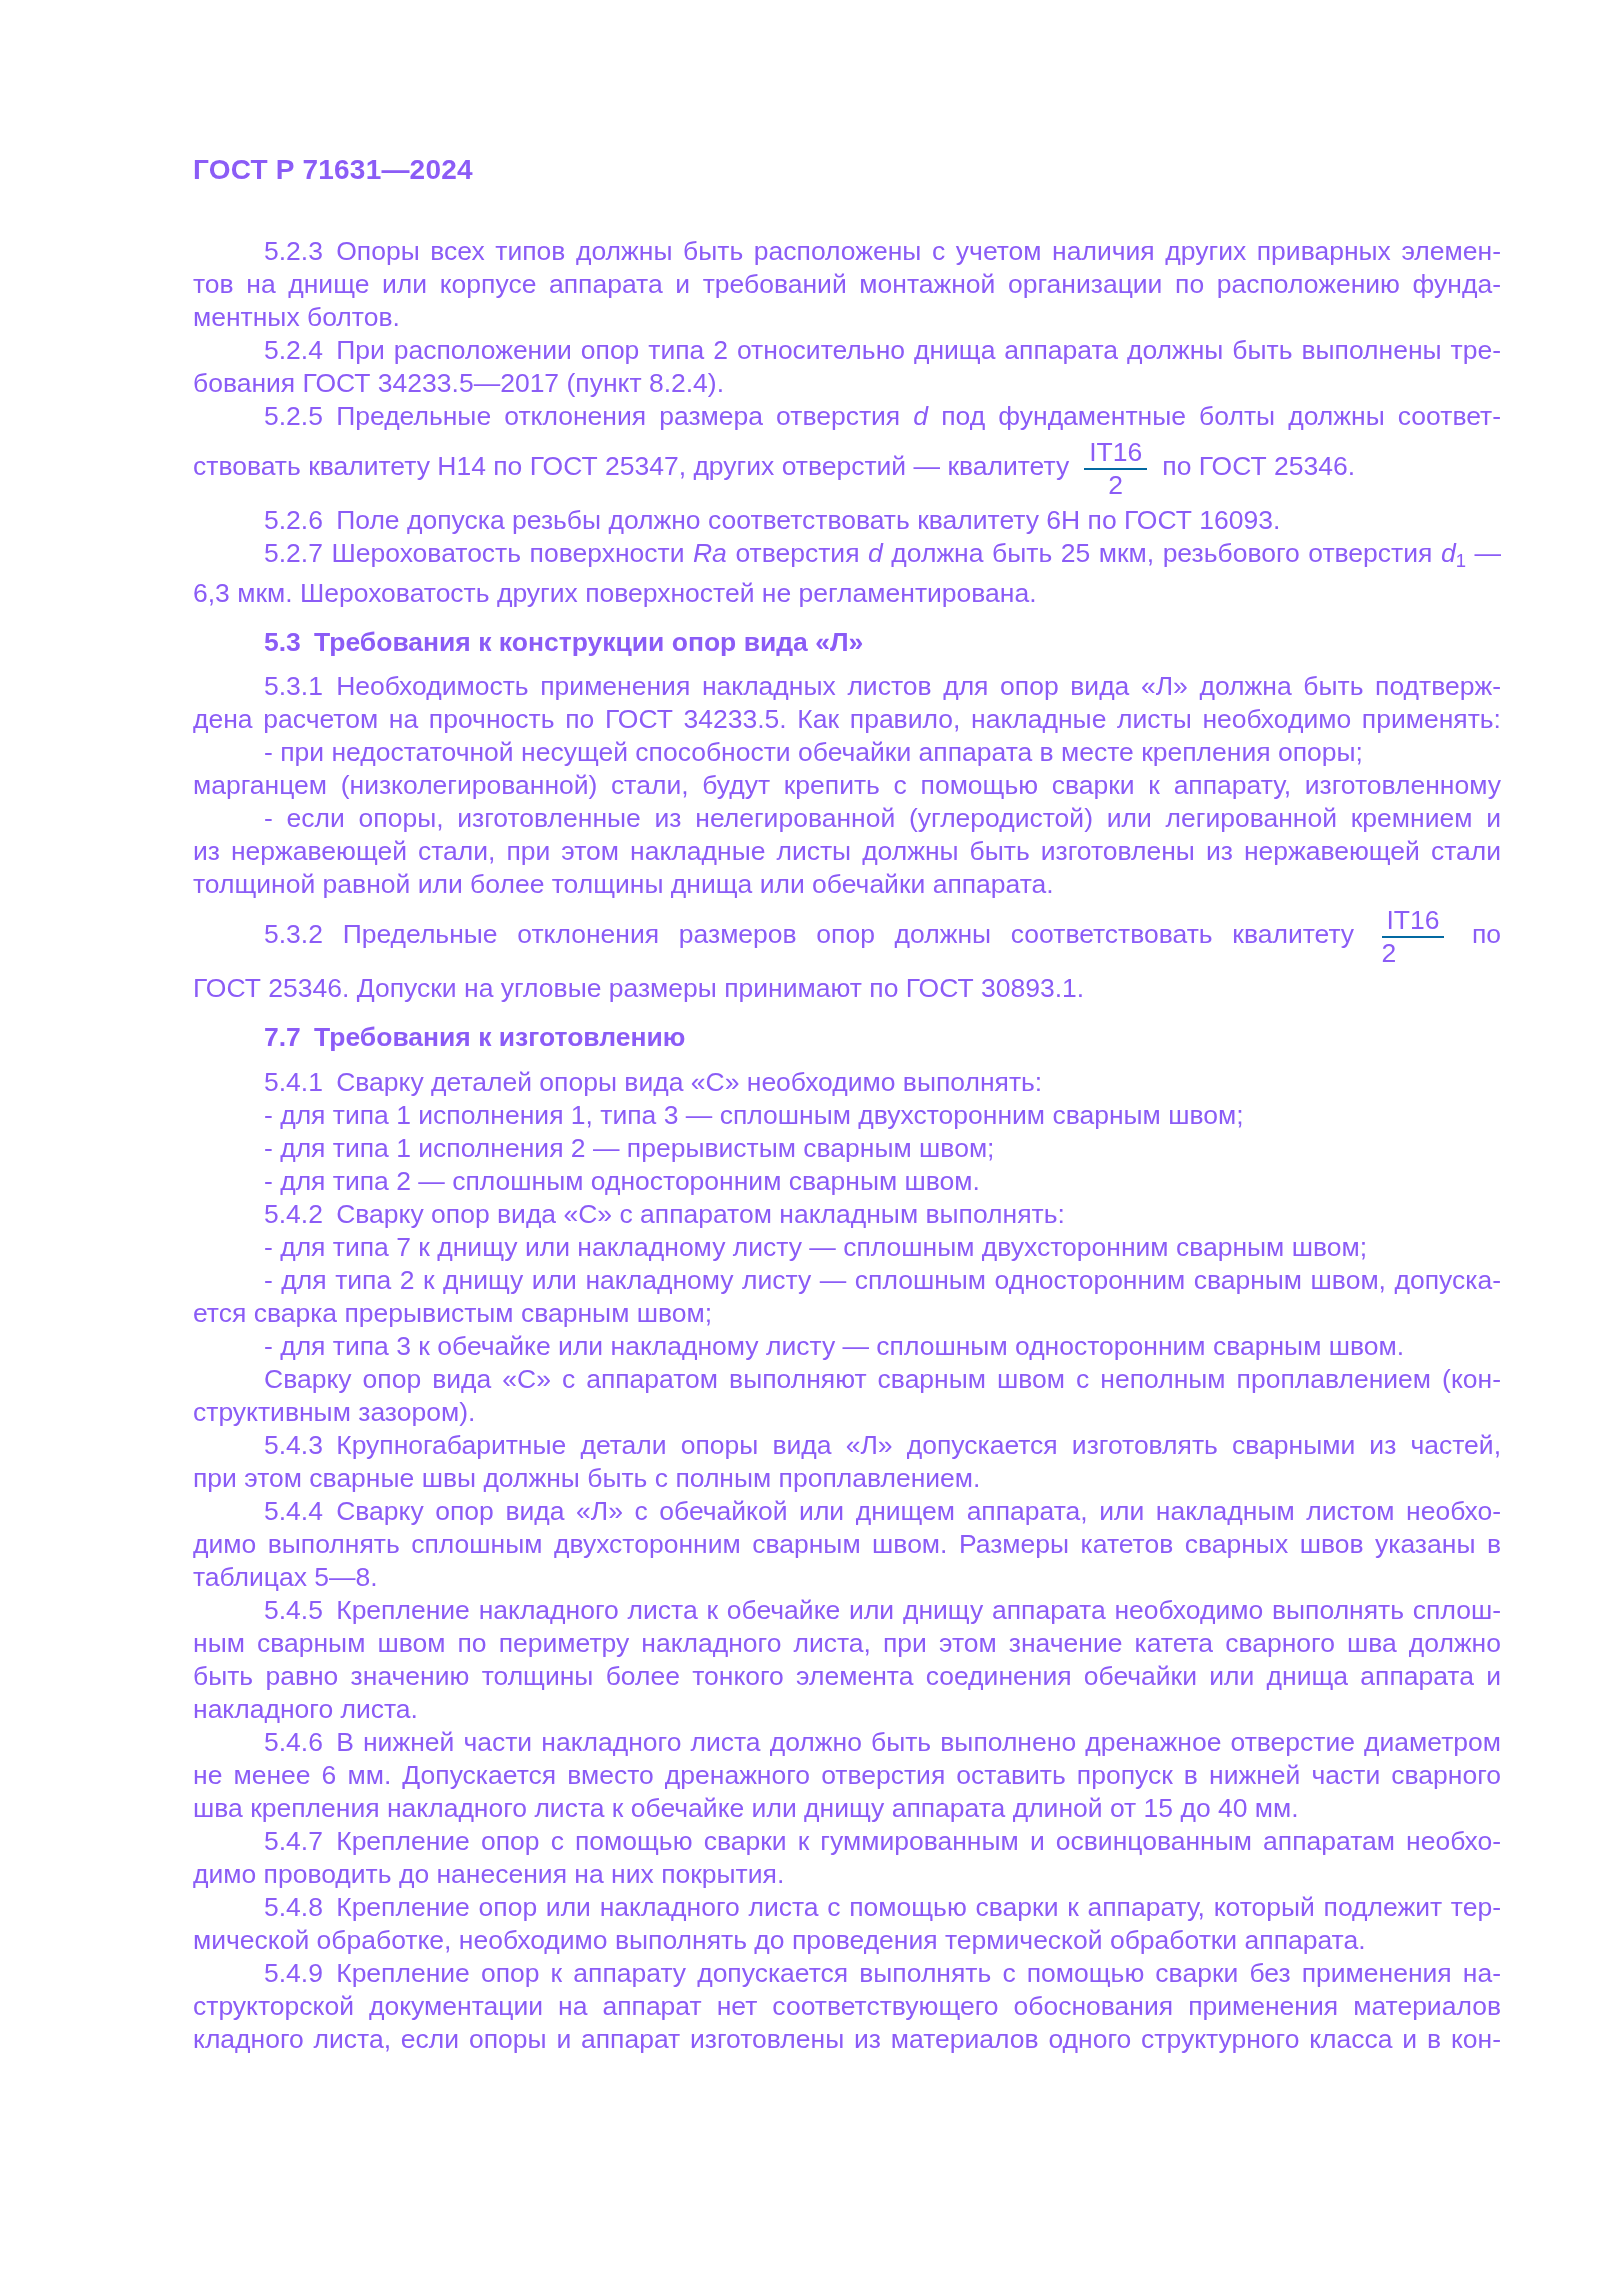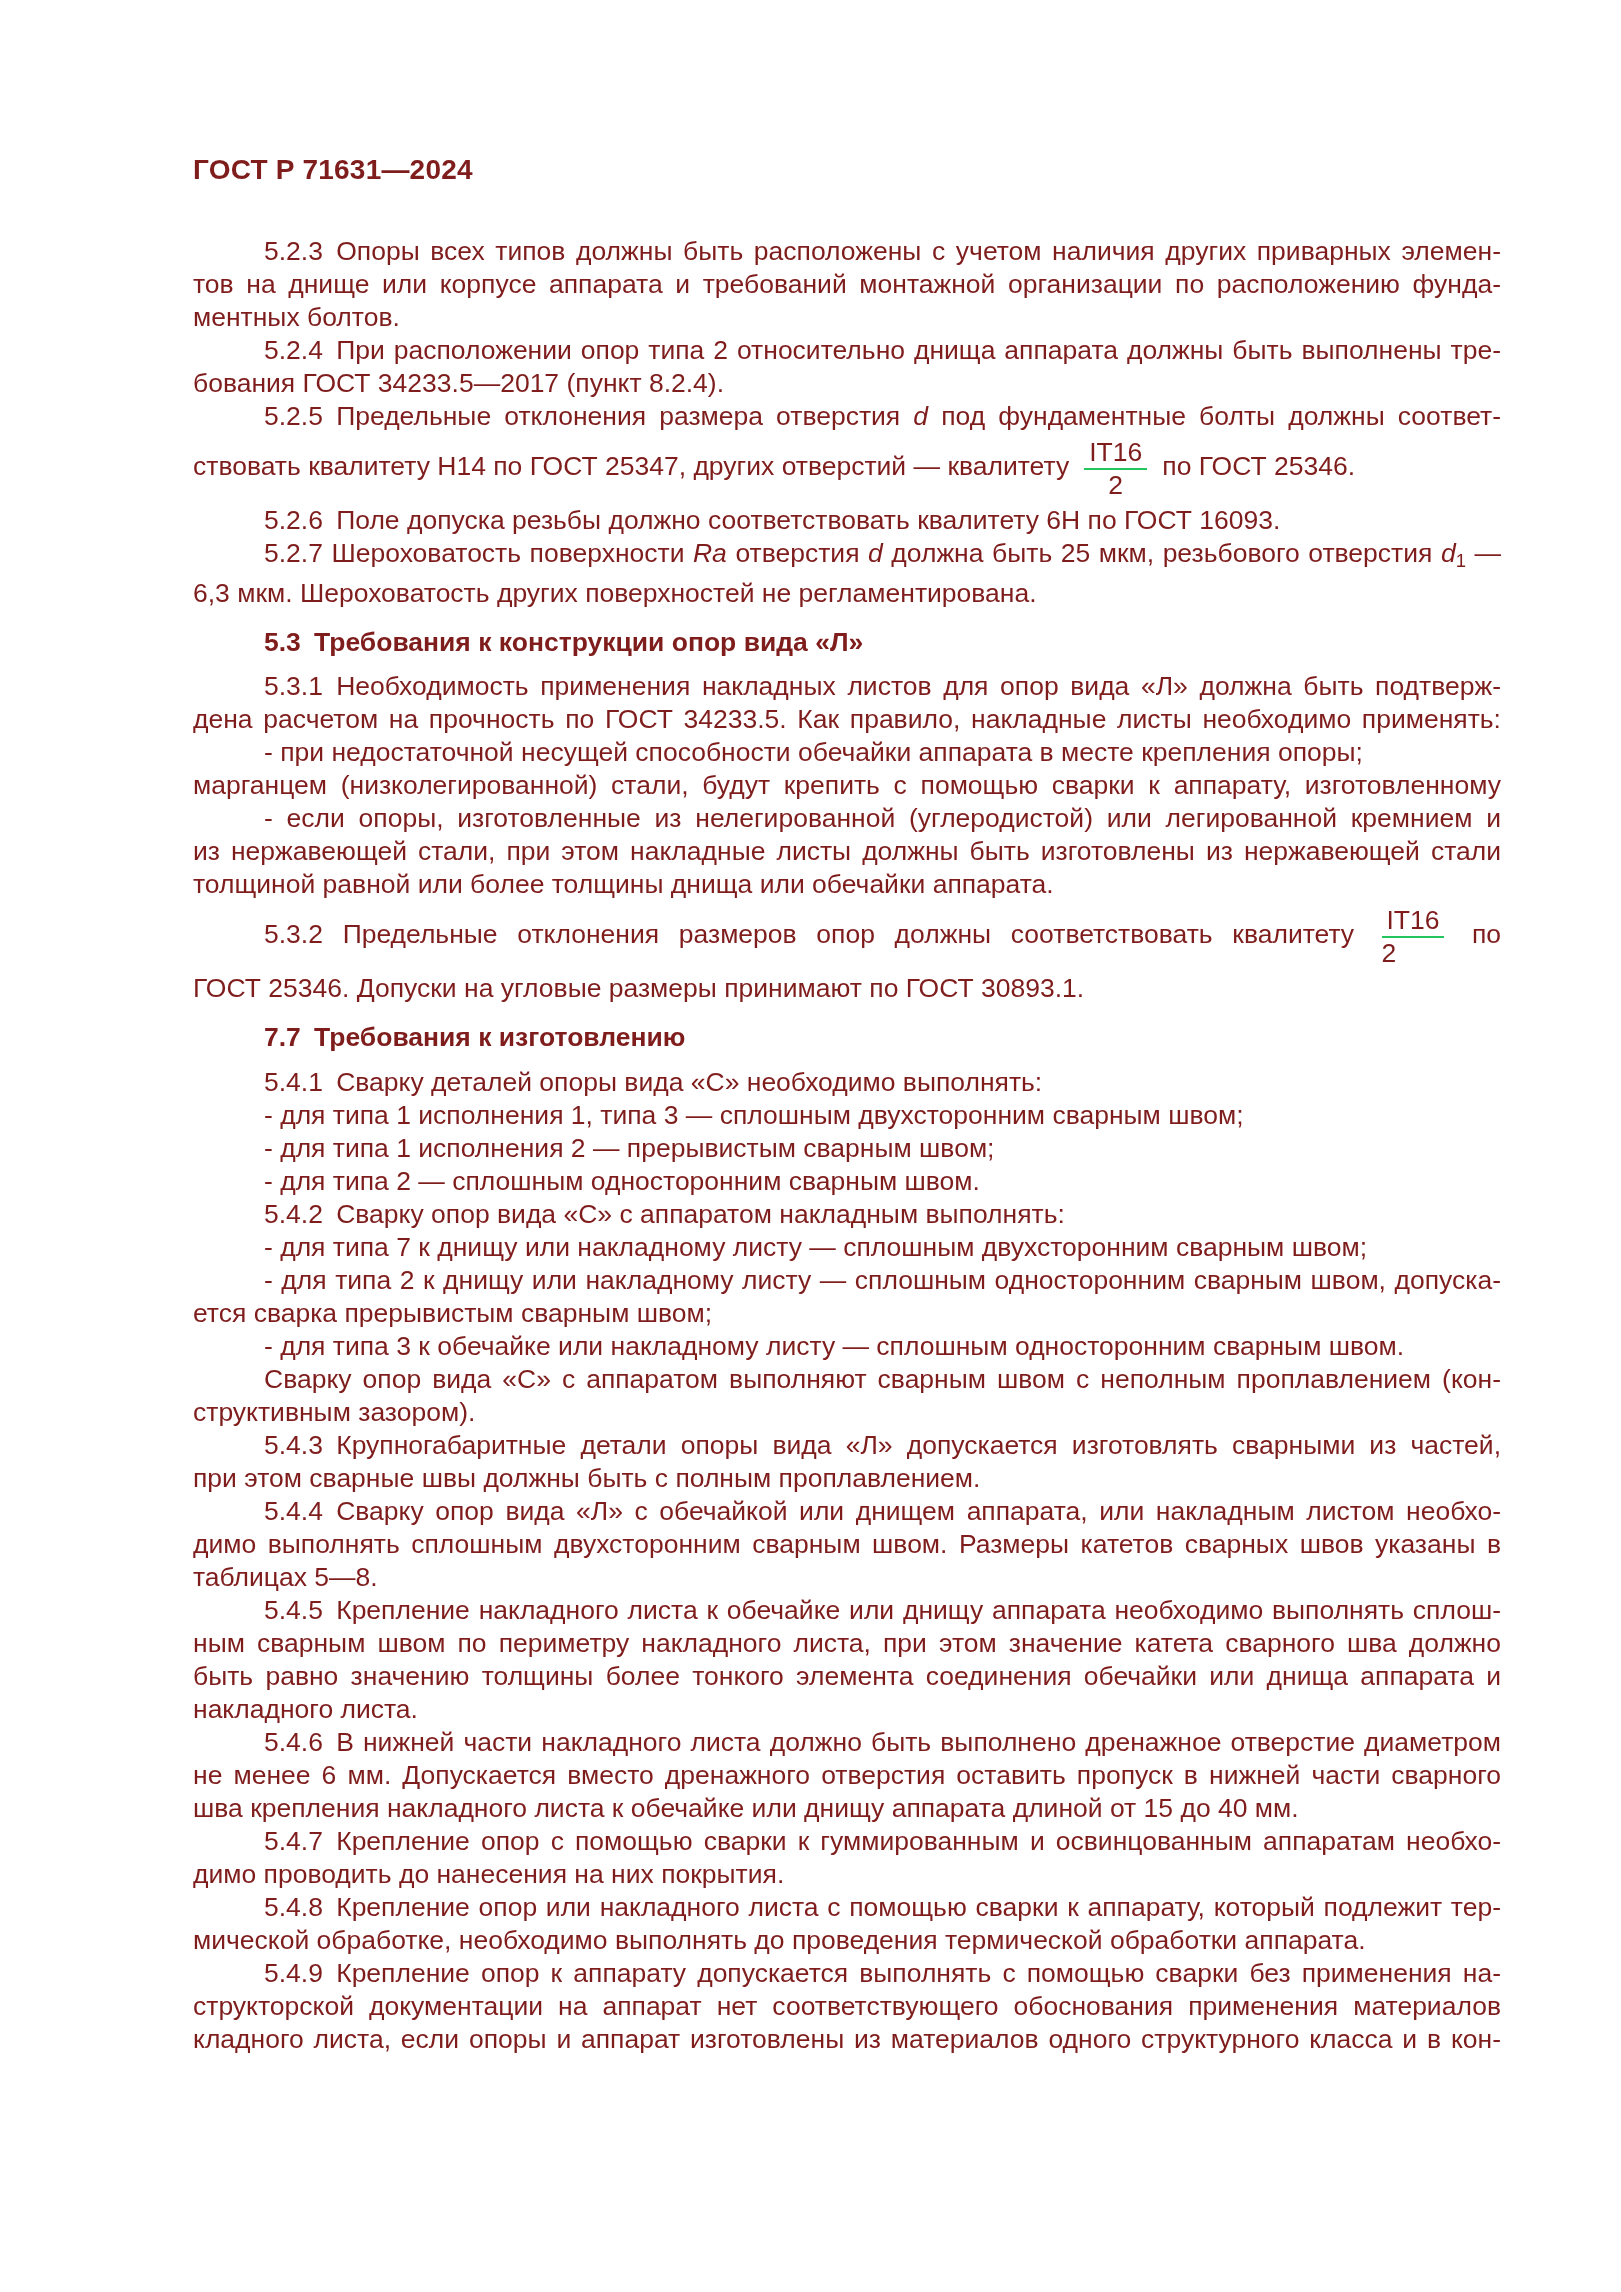--- a/index.html
+++ b/index.html
@@ -6,21 +6,21 @@
     margin: 0;
     padding: 0;
     background: #ffffff;
   }
   .page {
     position: relative;
     width: 1621px;
     height: 2059px;
     margin: 0 auto;
     background: #ffffff;
-    color: #7f1d1d;
+    color: #8b5cf6;
     font-family: "Liberation Sans", sans-serif;
     font-size: 26.5px;
     box-sizing: border-box;
     padding: 153px 120px 0 193px;
     overflow: hidden;
   }
   .doc-header {
     font-weight: bold;
     font-size: 28px;
     line-height: 33px;
@@ -51,21 +51,21 @@
     display: inline-block;
     vertical-align: middle;
     text-align: center;
     margin: 3.9px 7.8px;
     line-height: normal;
   }
   .frac .fnum {
     display: block;
     line-height: 30px;
     padding: 0 4.9px 1px 4.9px;
-    border-bottom: 2px solid #22c55e;
+    border-bottom: 2px solid #0369a1;
   }
   .frac .fden {
     display: block;
     line-height: 30px;
   }
   .footer-pagenum {
     line-height: 33px;
     margin-top: 8px;
     text-decoration: underline;
   }

